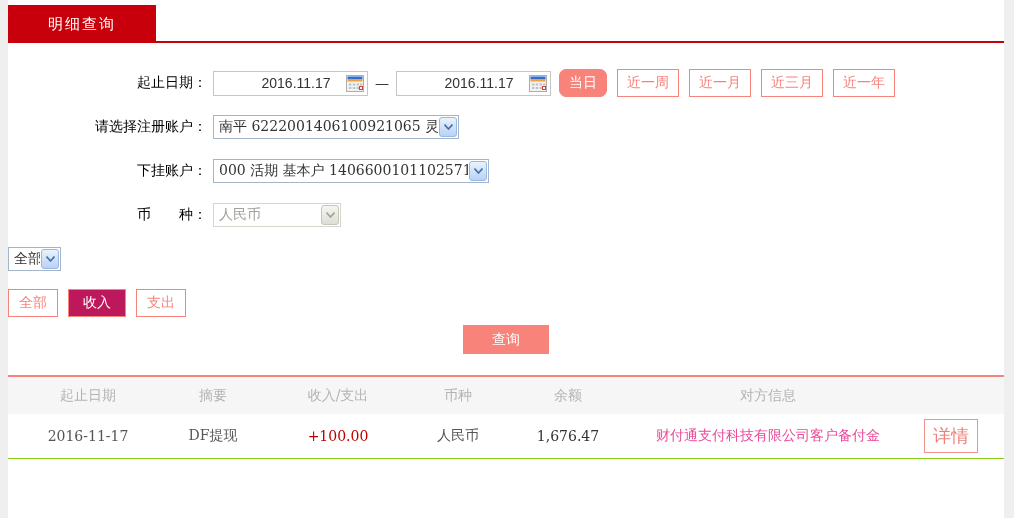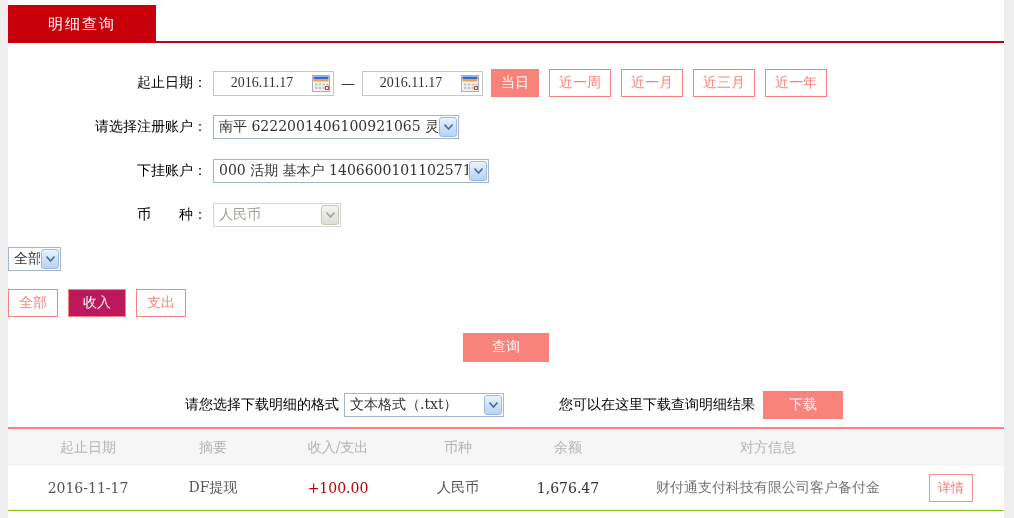--- a/index.html
+++ b/index.html
@@ -30,32 +30,32 @@
     font-size:14px; color:#000;
   }
   .fields { display:flex; align-items:center; }
   
   .date-field {
     display:inline-flex; align-items:center; height:25px;
     border:1px solid #c6c6c6; background:#fff; padding-right:2px;
   }
   .date-input {
     width:96px; border:none; outline:none; text-align:center;
-    font-size:14px; color:#333; font-family:Liberation Serif, serif; background:transparent;
+    font-size:14px; color:#333; font-family:Liberation Sans, sans-serif; background:transparent;margin-left:34px;
   }
   .cal-btn { width:21px; height:21px; display:flex; align-items:center; justify-content:center; cursor:pointer; }
   .dash { font-size:14px; color:#333; margin:0 7px; }
   
   .qbtn {
     display:inline-block; font-size:14px; padding:4px 9px; margin-left:10px;
     border:1px solid #f8837b; color:#f8837b; background:#fff; cursor:pointer;
     font-family:inherit;
   }
   .qbtn.filled { background:#f8837b; color:#fff; }
-  .qbtn.first { margin-left:8px; }
+  .qbtn.first { margin-left:8px;border-radius:7px; }
   
   .xsel {
     display:inline-flex; align-items:center; justify-content:space-between;
     height:24px; border:1px solid #a4b5c8; background:#fff;
     font-size:14px; color:#333; padding-left:5px; cursor:pointer;
   }
   .xsel-text { white-space:nowrap; overflow:hidden; }
   .xsel-arrow {
     width:18px; height:20px; margin:1px; flex-shrink:0;
     background:linear-gradient(#eaf2fd,#b9d2f3);
@@ -69,21 +69,21 @@
     border-color:#c6c6ba;
   }
   
   .flowbtn {
     display:inline-block; font-size:14px; padding:4px 10px; margin-right:10px;
     border:1px solid #f8837b; color:#f8837b; background:#fff; cursor:pointer;
     font-family:inherit;
   }
   .flowbtn.filled { background:#be185d; color:#fff; padding:4px 14px; }
   
-  .query-row { height:44px; display:flex; align-items:center; }
+  .query-row { height:44px; display:flex; }
   .query-btn {
     margin-left:455px; width:86px; height:29px;
     background:#f8837b; color:#fff; border:none; font-size:14px;
     cursor:pointer; font-family:inherit;
   }
   
   .dl-row { margin-top:20px; height:32px; display:flex; align-items:center; }
   .dl-label { margin-left:177px; font-size:14px; color:#000; }
   .dl-sel { margin-left:5px; width:160px; }
   .dl-hint { margin-left:55px; font-size:14px; color:#000; }
@@ -97,23 +97,23 @@
   .result-table th {
     height:38px; background:#f6f6f6; color:#b3b3b3;
     font-weight:normal; font-size:14px; text-align:center;
   }
   .result-table td {
     height:44px; font-size:14px; color:#555; text-align:center;
     border-bottom:1px solid #84cc16; background:#fff;
   }
   td.amount { color:#c00000; }
   td.balance { color:#333; }
-  td.counterparty { color:#737373; }
+  td.counterparty { color:#ec4899; }
   .detail-btn {
-    display:inline-block; font-size:13px; padding:4px 8px;
+    display:inline-block; font-size:18px; padding:4px 8px;
     border:1px solid #f2908a; color:#ef8078; background:#fff;
     cursor:pointer; font-family:inherit;
   }
 </style>
 </head>
 <body>
 
 <div class="panel">
 
   <div class="tabbar">
@@ -234,33 +234,20 @@
         <button class="flowbtn">全部</button>
         <button class="flowbtn filled">收入</button>
         <button class="flowbtn">支出</button>
       </div>
     </div>
 
     <div class="query-row">
       <button class="query-btn">查询</button>
     </div>
 
-    <div class="dl-row">
-      <span class="dl-label">请您选择下载明细的格式</span>
-      <div class="xsel dl-sel">
-        <span class="xsel-text">文本格式（.txt）</span>
-        <span class="xsel-arrow">
-          <svg width="9" height="6" viewBox="0 0 9 6">
-              <path d="M0.5 0.5 L4.5 5 L8.5 0.5" fill="none" stroke="#3d6fb4" stroke-width="1.6"></path>
-            </svg>
-        </span>
-      </div>
-      <span class="dl-hint">您可以在这里下载查询明细结果</span>
-      <button class="dl-btn">下载</button>
-    </div>
 
   </div>
 
   <table class="result-table">
     <colgroup>
       <col style="width:160px">
         <col style="width:90px">
         <col style="width:160px">
       <col style="width:80px">
         <col style="width:140px">

